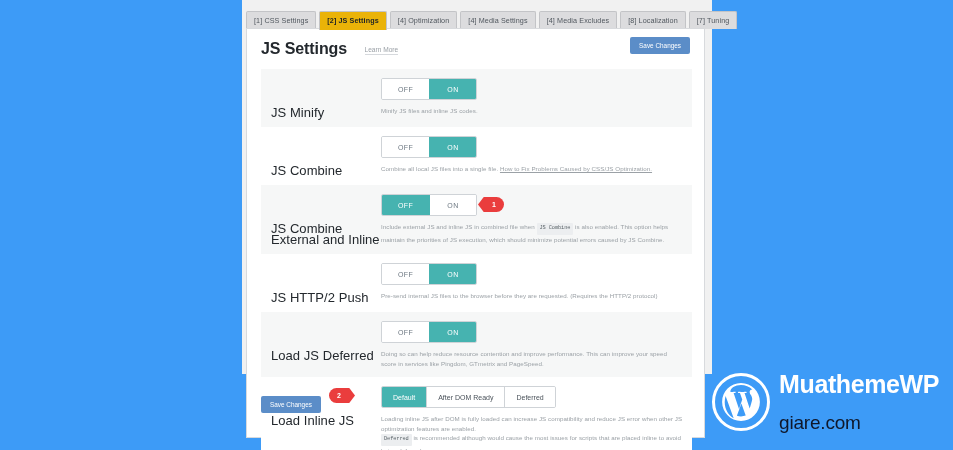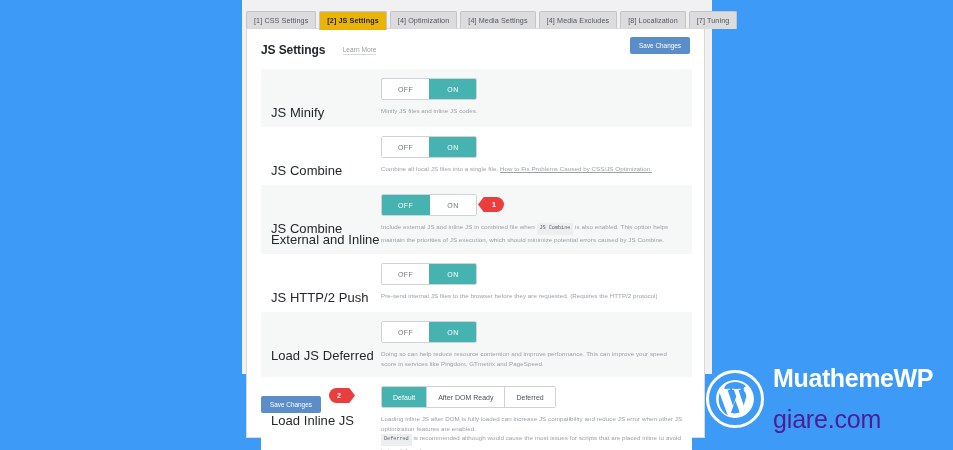--- a/index.html
+++ b/index.html
@@ -76,21 +76,21 @@
 
   
   .card-header {
     position: relative;
     height: 30px;
     padding: 11px 14px 0 14px;
     box-sizing: border-box;
   }
   .page-title {
     display: inline-block;
-    font-size: 12px;
+    font-size: 16px;
     font-weight: bold;
     color: #23282d;
     letter-spacing: -0.1px;
     vertical-align: baseline;
     text-align: right;
   }
   .learn-more {
     display: inline-block;
     font-size: 6.6px;
     color: #9aa0a6;
@@ -263,21 +263,21 @@
     padding: 5px 9px;
     border: none;
     border-radius: 2px;
     line-height: 7px;
     cursor: pointer;
   }
 
   
   .watermark {
     position: absolute;
-    right: 20px;
+    right: 14px;
     bottom: 18px;
     display: flex;
     align-items: center;
     gap: 9px;
   }
   .wp-mark {
     width: 58px;
     height: 58px;
     border-radius: 50%;
     border: 3px solid #ffffff;
@@ -289,22 +289,22 @@
   .wp-mark svg { width: 42px; height: 42px; display: block; }
   .wm-text { line-height: 1; }
   .wm-main {
     font-size: 25px;
     color: #ffffff;
     font-weight: bold;
     letter-spacing: -0.4px;
     display: block;
   }
   .wm-sub {
-    font-size: 25px;
-    color: #4c1d95;
+    font-size: 19px;
+    color: #0f172a;
     letter-spacing: -0.2px;
     display: block;
     margin-top: 16px;
   }
 </style>
 </head>
 <body>
 
 <div id="page-wrap">
 

